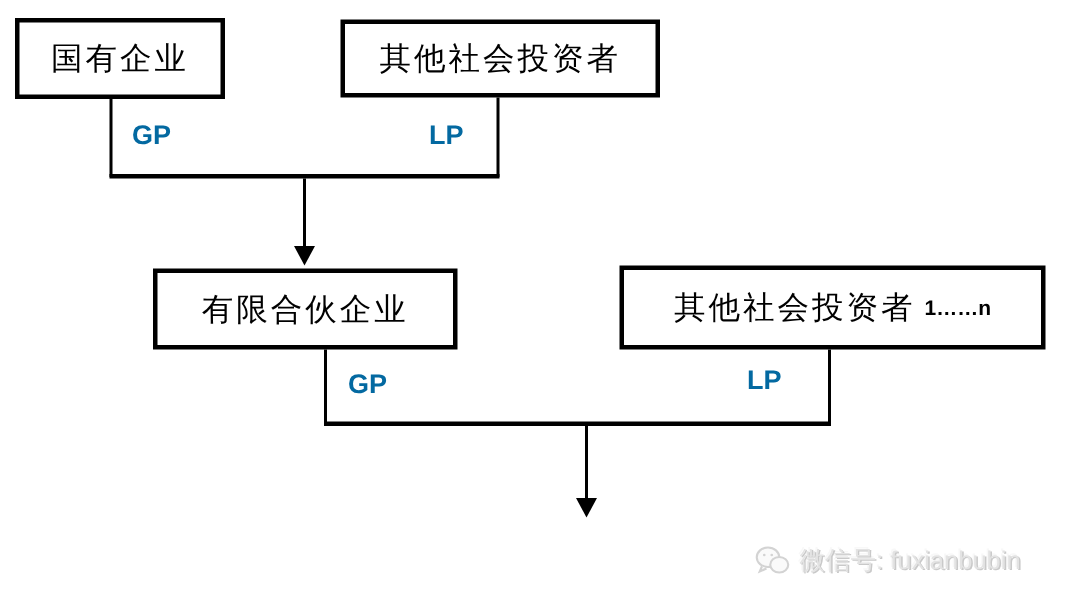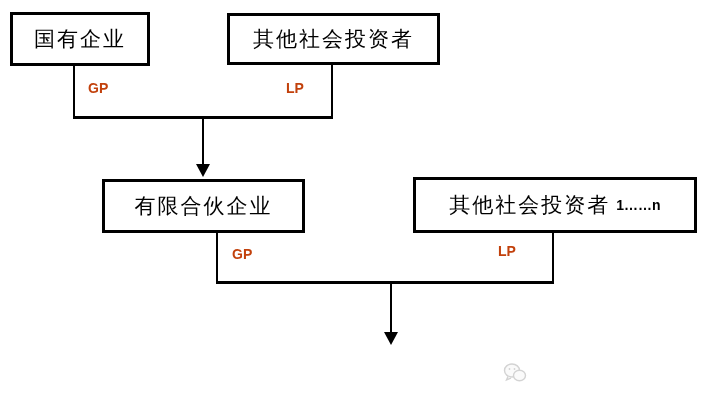--- a/index.html
+++ b/index.html
@@ -22,21 +22,21 @@
   }
   .node .suffix{
     font-family:"Liberation Sans","DejaVu Sans",sans-serif;
     font-weight:600;font-size:14px;letter-spacing:0;
     margin-left:6px;
   }
   .line{position:absolute;background:#000000;}
   .role-label{
     position:absolute;
     font-family:"Liberation Sans","DejaVu Sans",sans-serif;
-    font-weight:600;font-size:14px;color:#c2410c;
+    font-weight:600;font-size:18px;color:#0369a1;
   }
   .arrowhead{
     position:absolute;width:0;height:0;
     border-left:7px solid transparent;
     border-right:7px solid transparent;
     border-top:13px solid #000000;
   }
   .watermark{
     position:absolute;
     left:503px;top:362px;
@@ -96,15 +96,16 @@
       <svg width="24" height="22" viewBox="0 0 24 22">
         <g fill="none" stroke="#d3d3d3" stroke-width="1.4">
           <ellipse cx="9" cy="8.5" rx="7.5" ry="6.5" fill="#fafafa"></ellipse>
           <ellipse cx="16.5" cy="13.5" rx="6" ry="5.2" fill="#fafafa"></ellipse>
           <path d="M5 14.5 L3.5 18 L8 16" fill="#fafafa"></path>
         </g>
         <circle cx="6.5" cy="7" r="0.9" fill="#d3d3d3"></circle>
         <circle cx="11.5" cy="7" r="0.9" fill="#d3d3d3"></circle>
       </svg>
     </span>
+    <span>微信号: fuxianbubin</span>
   </div>
 
 </div>
 
 </body></html>

